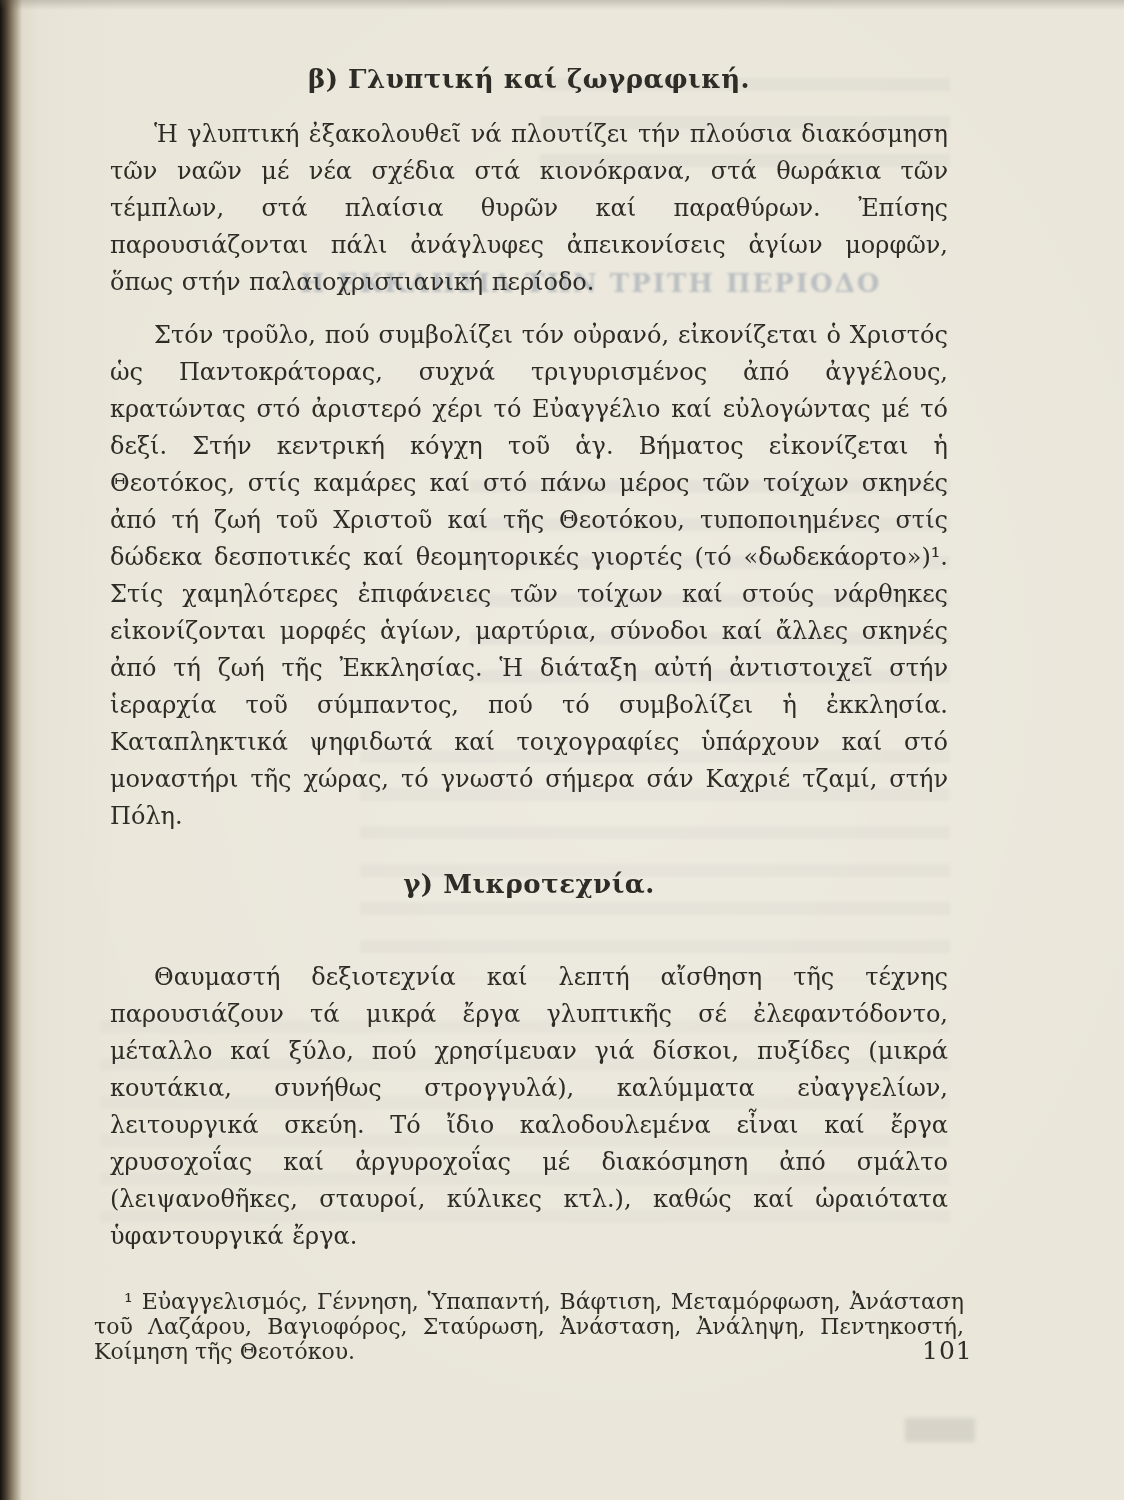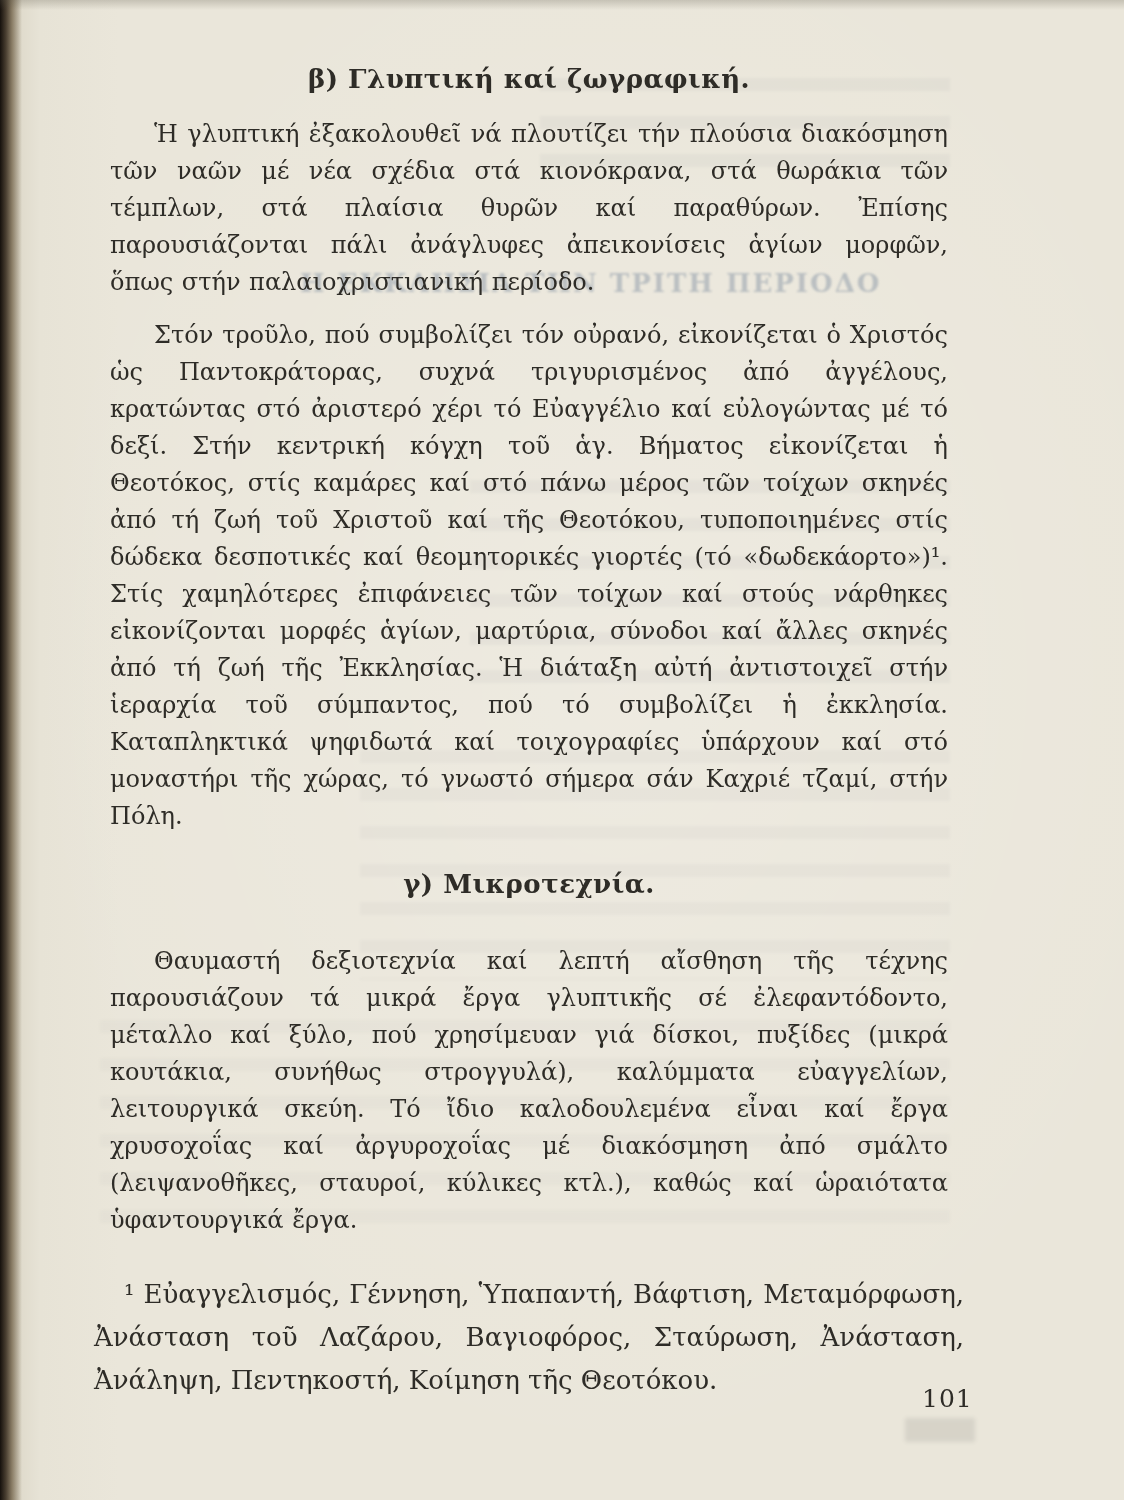--- a/index.html
+++ b/index.html
@@ -40,41 +40,41 @@
   }
   .section-heading {
     font-size: 26px;
     font-weight: bold;
     text-align: center;
     margin: 0 0 22px 0;
     letter-spacing: 0.5px;
   }
   .section-heading.second {
     margin-top: 34px;
-    margin-bottom: 44px;
+    margin-bottom: 60px;
   }
   .body-p {
     font-size: 24px;
     line-height: 37px;
     text-align: justify;
     text-indent: 44px;
     margin: 16px;
     word-spacing: 1px;
   }
   .footnote {
     margin-top: 34px;
-    font-size: 26px;
-    line-height: 43px;
+    font-size: 22px;
+    line-height: 25px;
     text-align: justify;
     text-indent: 30px;
   }
   .page-number {
     position: absolute;
     left: 922px;
-    top: 1384px;
+    top: 1336px;
     font-size: 25px;
     letter-spacing: 1px;
   }
   
   .ghost {
     position: absolute;
     pointer-events: none;
   }
   .ghost-heading {
     left: 300px;

